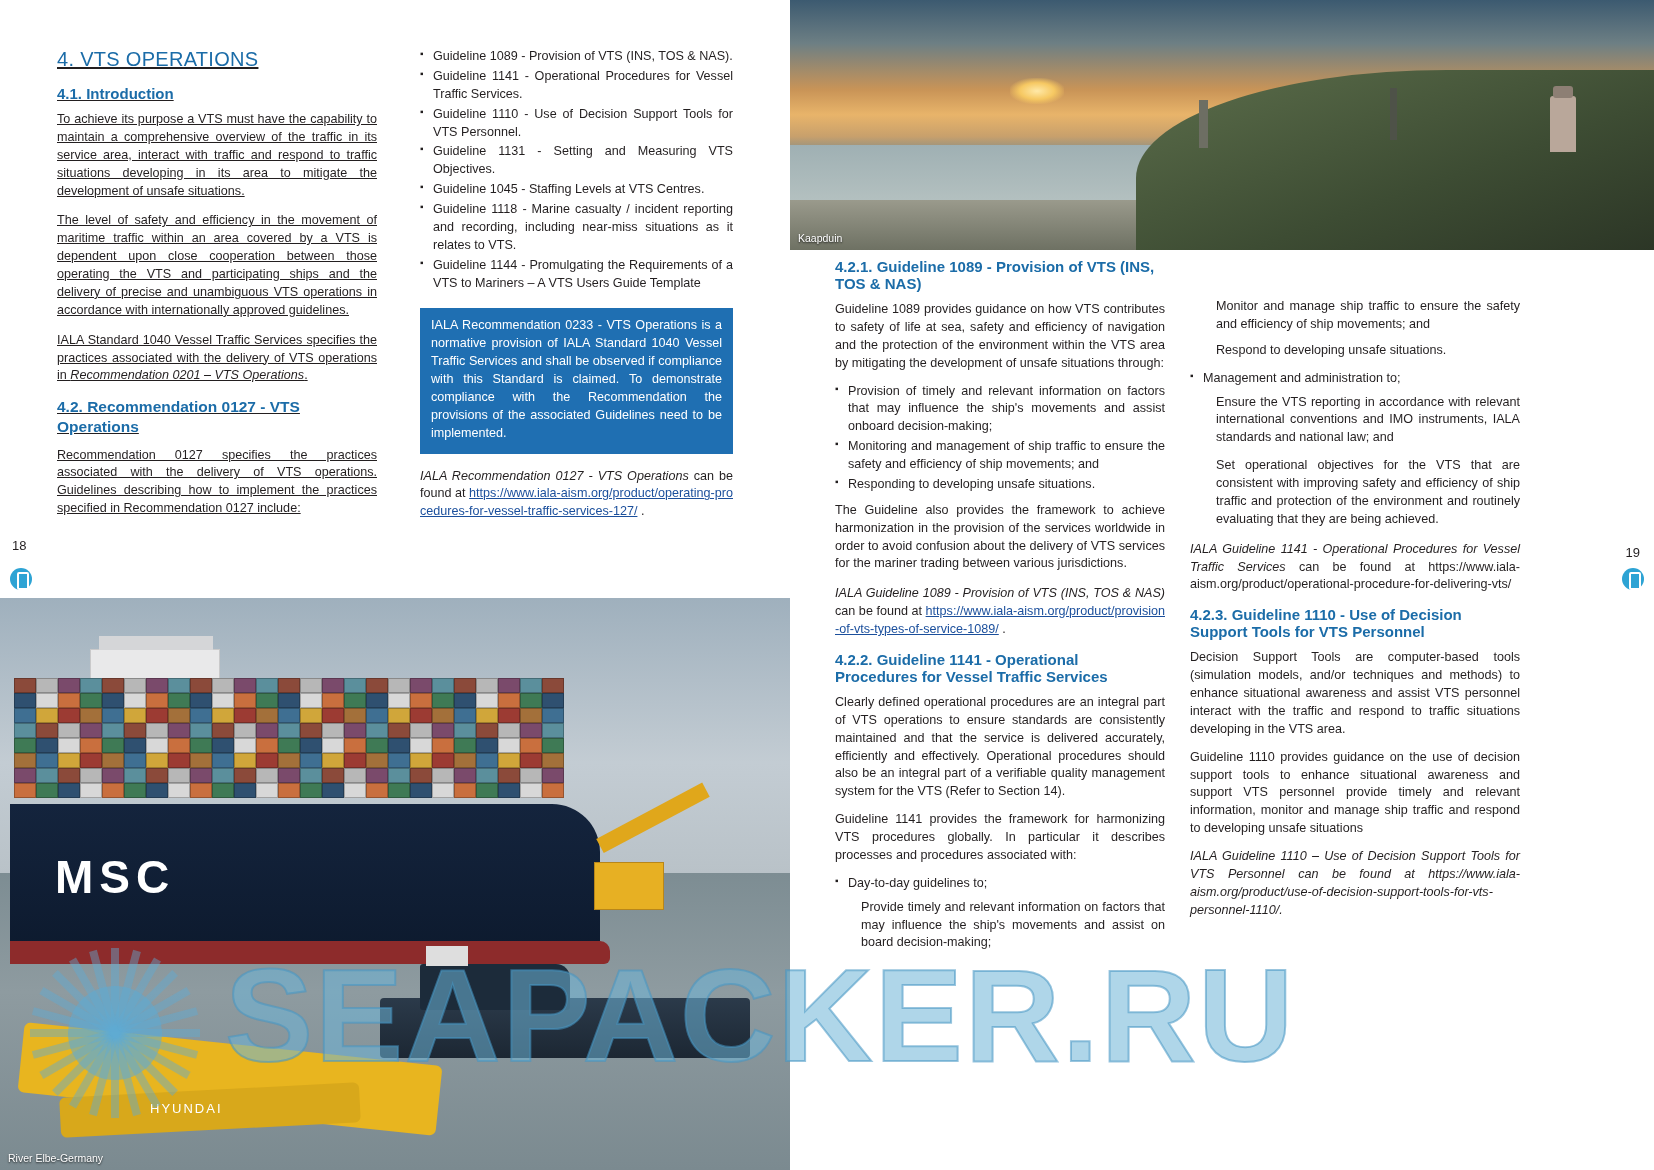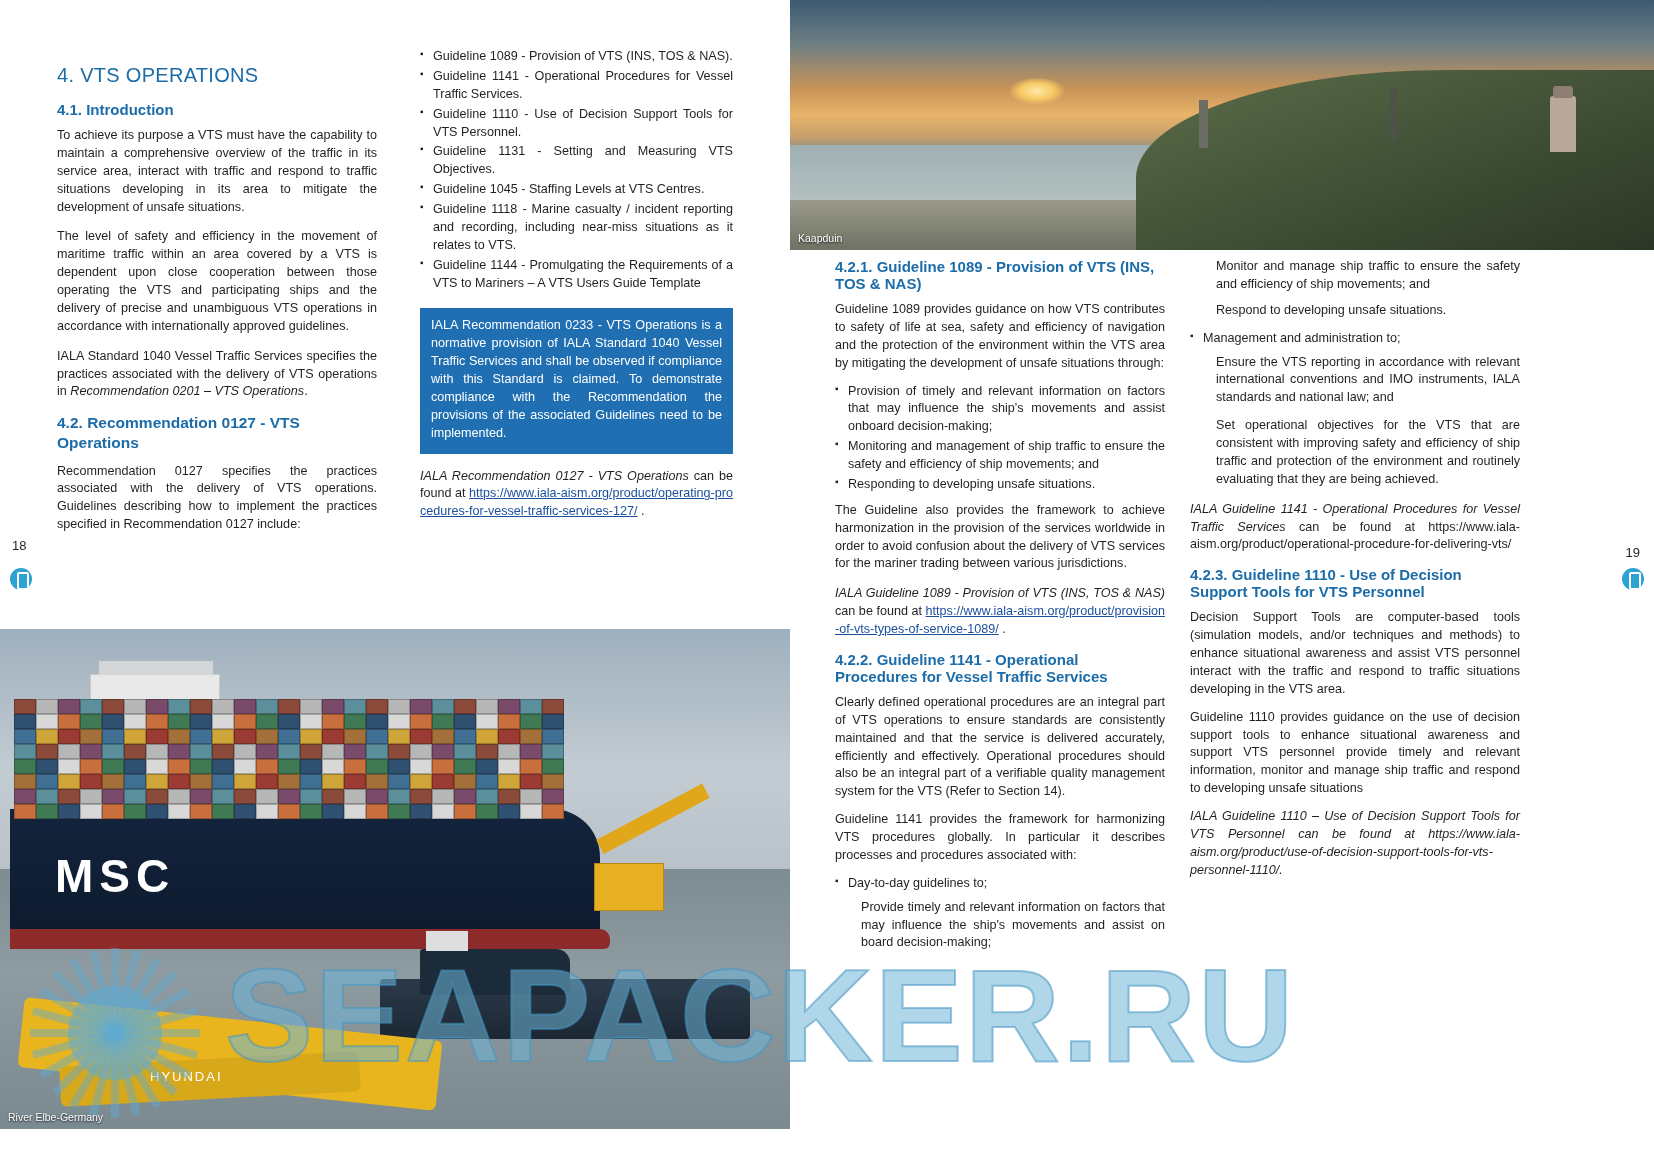--- a/index.html
+++ b/index.html
@@ -63,21 +63,21 @@
   }
 
   
   .photo { position:absolute; overflow:hidden; }
   .cap {
     position:absolute; left:8px; bottom:6px; color:#fff; font-size:10.5px;
     text-shadow:0 1px 2px rgba(0,0,0,.8);
   }
 
   
-  .ship-photo { left:0; top:598px; width:790px; height:500px; background:#15803d;margin-top:31px; }
+  .ship-photo { left:0; top:598px; width:790px; height:572px; background:#15803d; }
   .sky { position:absolute; left:0; top:0; width:100%; height:48%;
          background:linear-gradient(#9fb0bd,#c3ccd3 60%,#b9c2c8); }
   .water { position:absolute; left:0; top:48%; width:100%; height:52%;
          background:linear-gradient(#7d8d93,#8e9ba0 40%,#7b8a90); }
   .hull {
     position:absolute; left:10px; top:36%; width:590px; height:26%;
     background:linear-gradient(#14243d,#0d1a2e);
     border-radius:0 48px 10px 0;
   }
   .hull-red { position:absolute; left:10px; top:60%; width:600px; height:4%;
@@ -141,21 +141,21 @@
   .wm-sun .disc{position:absolute;left:38px;top:38px;width:94px;height:94px;border-radius:50%;background:rgba(95,170,210,0.55);}
   .wm-sun .ray{position:absolute;left:81px;top:0;width:8px;height:170px;background:rgba(95,170,210,0.45);transform-origin:center;}
 </style>
 </head>
 <body>
 
 <div class="page">
 
   <div class="left-page">
 
-    <div class="col" style="left:57px; top:64px; width:320px;">
+    <div class="col" style="left:57px; top:48px; width:320px;text-decoration:underline;">
       <h1 class="sec-title">4. VTS OPERATIONS</h1>
       <h2 class="sub-title">4.1. Introduction</h2>
       <p class="body">To achieve its purpose a VTS must have the capability to maintain a comprehensive overview of the traffic in its service area, interact with traffic and respond to traffic situations developing in its area to mitigate the development of unsafe situations.</p>
       <p class="body">The level of safety and efficiency in the movement of maritime traffic within an area covered by a VTS is dependent upon close cooperation between those operating the VTS and participating ships and the delivery of precise and unambiguous VTS operations in accordance with internationally approved guidelines.</p>
       <p class="body"><span>IALA Standard 1040 Vessel Traffic Services specifies the practices associated with the delivery of VTS operations in </span><span class="it">Recommendation 0201 – VTS Operations</span><span>.</span></p>
       <h2 class="sub-title big">4.2. Recommendation 0127 - VTS Operations</h2>
       <p class="body">Recommendation 0127 specifies the practices associated with the delivery of VTS operations. Guidelines describing how to implement the practices specified in Recommendation 0127 include:</p>
     </div>
 
     <div class="col" style="left:420px; top:48px; width:313px;">
@@ -432,21 +432,21 @@
       <p class="body tight">Guideline 1141 provides the framework for harmonizing VTS procedures globally. In particular it describes processes and procedures associated with:</p>
       <ul class="bullets">
         <li>Day-to-day guidelines to;</li>
       </ul>
       <div style="padding-left:26px; margin-top:6px;">
         <p class="body tight" style="margin-bottom:8px;">Provide timely and relevant information on factors that may influence the ship's movements and assist on board decision-making;</p>
       </div>
     </div>
 
     <div class="col" style="left:400px; top:258px; width:330px;">
-      <div style="padding-left:26px;">
+      <div style="padding-left:26px;margin-top:40px;">
         <p class="body tight" style="margin-bottom:8px;">Monitor and manage ship traffic to ensure the safety and efficiency of ship movements; and</p>
         <p class="body tight" style="margin-bottom:10px;">Respond to developing unsafe situations.</p>
       </div>
       <ul class="bullets">
         <li>Management and administration to;</li>
       </ul>
       <div style="padding-left:26px; margin-top:6px;">
         <p class="body tight" style="margin-bottom:10px;">Ensure the VTS reporting in accordance with relevant international conventions and IMO instruments, IALA standards and national law; and</p>
         <p class="body">Set operational objectives for the VTS that are consistent with improving safety and efficiency of ship traffic and protection of the environment and routinely evaluating that they are being achieved.</p>
       </div>

